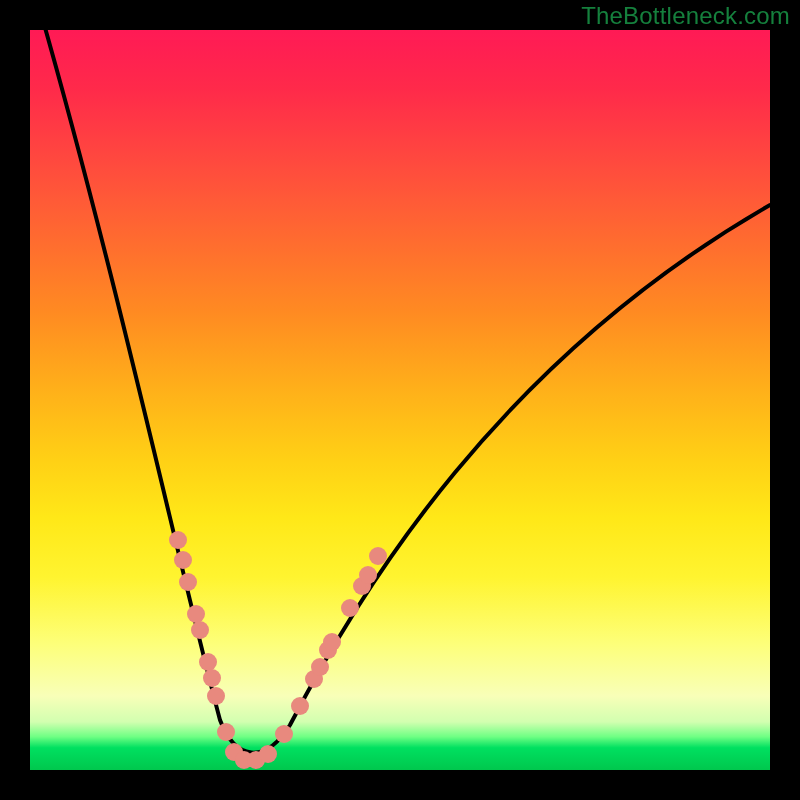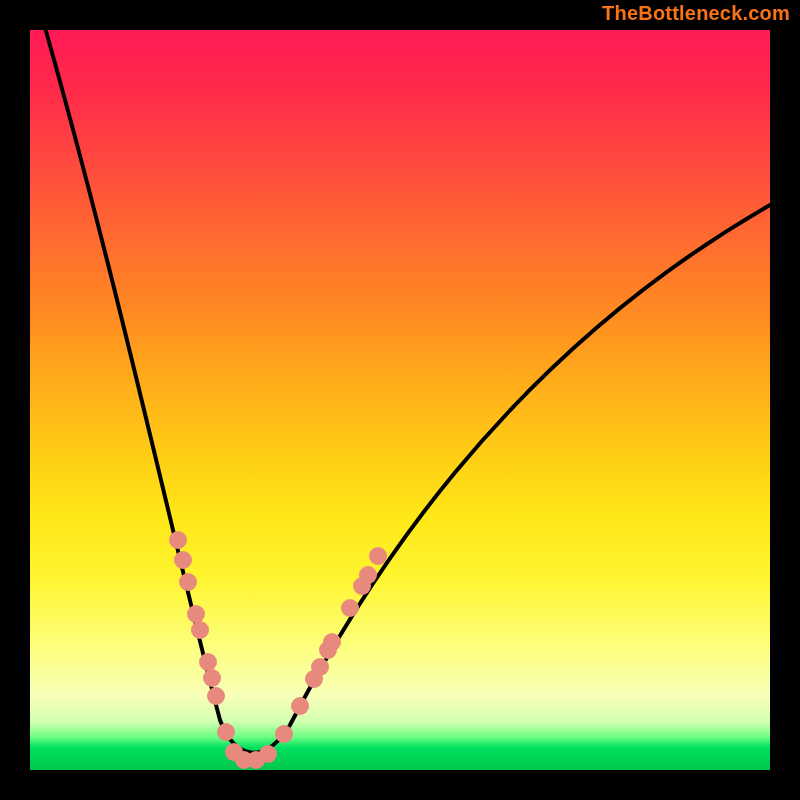--- a/index.html
+++ b/index.html
@@ -41,23 +41,23 @@
       #d2ffb0 93.5%,
       #6fff84 95.5%,
       #00e060 97%,
       #00c74d 100%
     );
   }
   .watermark {
     position: absolute;
     top: 2px;
     right: 10px;
-    color: #f97316;
-    font-size: 20px;
-    font-weight: 700;
+    color: #15803d;
+    font-size: 24px;
+    font-weight: 400;
     letter-spacing: 0.2px;
   }
   svg.curve {
     position: absolute;
     left: 0;
     top: 0;
     width: 740px;
     height: 740px;
     overflow: visible;
   }

